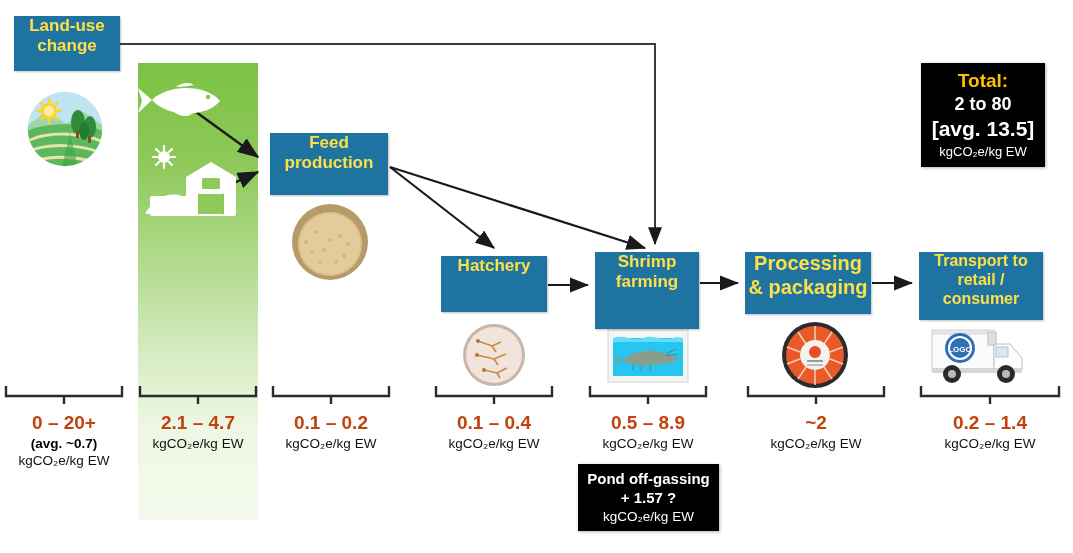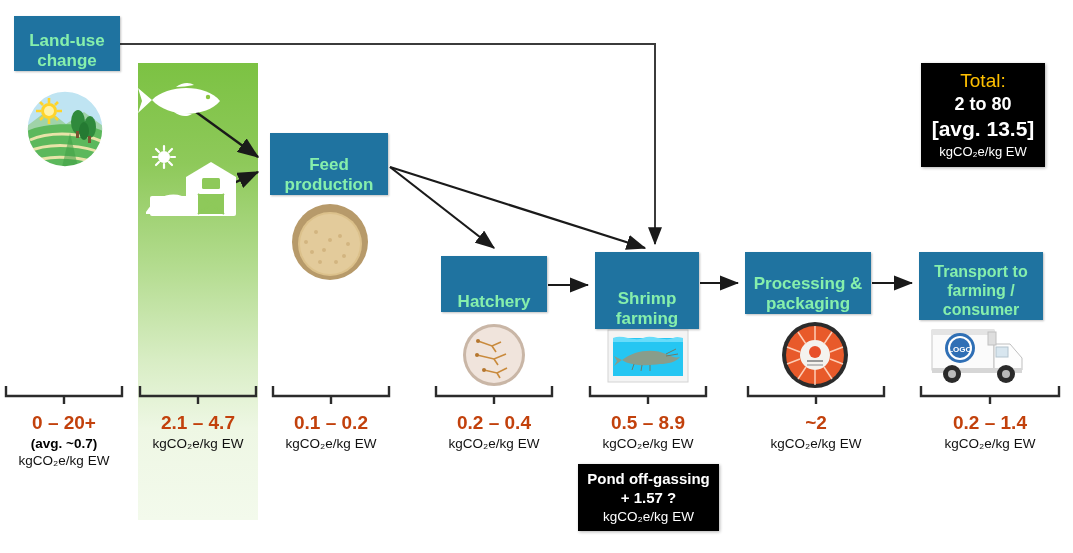--- a/index.html
+++ b/index.html
@@ -5,37 +5,37 @@
   html,body{margin:0;padding:0;background:#ffffff;}
   body{width:1073px;height:553px;position:relative;overflow:hidden;
        font-family:"Liberation Sans","DejaVu Sans",sans-serif;color:#111;}
   #stage{position:absolute;left:0;top:0;width:1073px;height:553px;}
 
   
   .green-band{position:absolute;left:138px;top:63px;width:120px;height:457px;
     background:linear-gradient(to bottom,#7cc243 0%,#8ec95a 22%,#b4dc90 45%,#d8edc4 65%,#eef7e4 80%,#f3faec 100%);}
 
   
-  .pbox{position:absolute;background:#1f73a0;color:#86efac;display:flex;align-items:flex-end;
+  .pbox{position:absolute;background:#1f73a0;color:#fde047;display:flex;align-items:flex-start;
     justify-content:center;text-align:center;font-weight:bold;line-height:1.18;
     box-shadow:1px 1px 2px rgba(0,0,0,.25);}
 
   .landuse{left:14px;top:16px;width:106px;height:55px;font-size:17px;}
   .feed{left:270px;top:133px;width:118px;height:62px;font-size:17px;}
   .hatch{left:441px;top:256px;width:106px;height:56px;font-size:17px;}
   .shrimp{left:595px;top:252px;width:104px;height:77px;font-size:17px;}
-  .proc{left:745px;top:252px;width:126px;height:62px;font-size:17px;}
+  .proc{left:745px;top:252px;width:126px;height:62px;font-size:20px;}
   .trans{left:919px;top:252px;width:124px;height:68px;font-size:16px;}
 
   
   .blackbox{position:absolute;background:#000;color:#fff;text-align:center;
     display:flex;flex-direction:column;align-items:center;justify-content:center;
     box-shadow:1px 1px 3px rgba(0,0,0,.3);}
   .total{left:921px;top:63px;width:124px;height:104px;}
-  .total .t1{color:#ffc000;font-weight:normal;font-size:19px;line-height:1.25;}
+  .total .t1{color:#ffc000;font-weight:bold;font-size:19px;line-height:1.25;}
   .total .t2{font-weight:bold;font-size:18px;line-height:1.25;text-align:center;}
   .total .t3{font-weight:bold;font-size:21px;line-height:1.25;}
   .total .t4{font-size:13px;line-height:1.35;margin-top:1px;}
   .pond{left:578px;top:464px;width:141px;height:67px;}
   .pond .p1{font-weight:bold;font-size:15px;line-height:1.3;}
   .pond .p2{font-weight:bold;font-size:15px;line-height:1.3;}
   .pond .p3{font-size:13.5px;line-height:1.35;}
 
   
   .slabel{position:absolute;text-align:center;}
@@ -238,21 +238,21 @@
   <div class="pbox feed">
     <span>Feed production</span>
   </div>
   <div class="pbox shrimp">
     <span>Shrimp farming</span>
   </div>
   <div class="pbox proc">
     <span>Processing &amp; packaging</span>
   </div>
   <div class="pbox trans">
-    <span>Transport to farming / consumer</span>
+    <span>Transport to retail / consumer</span>
   </div>
 
   <div class="blackbox total">
     <div class="t1">Total:</div>
     <div class="t2">2 to 80</div>
     <div class="t3">[avg. 13.5]</div>
     <div class="t4">kgCO₂e/kg EW</div>
   </div>
 
   <div class="blackbox pond">
@@ -271,21 +271,21 @@
     <div class="big">2.1 – 4.7</div>
     <div class="unit">kgCO₂e/kg EW</div>
   </div>
 
   <div class="slabel" style="left:267px;top:411px;width:128px;">
     <div class="big">0.1 – 0.2</div>
     <div class="unit">kgCO₂e/kg EW</div>
   </div>
 
   <div class="slabel" style="left:430px;top:411px;width:128px;">
-    <div class="big">0.2 – 0.4</div>
+    <div class="big">0.1 – 0.4</div>
     <div class="unit">kgCO₂e/kg EW</div>
   </div>
 
   <div class="slabel" style="left:584px;top:411px;width:128px;">
     <div class="big">0.5 – 8.9</div>
     <div class="unit">kgCO₂e/kg EW</div>
   </div>
 
   <div class="slabel" style="left:752px;top:411px;width:128px;">
     <div class="big">~2</div>

